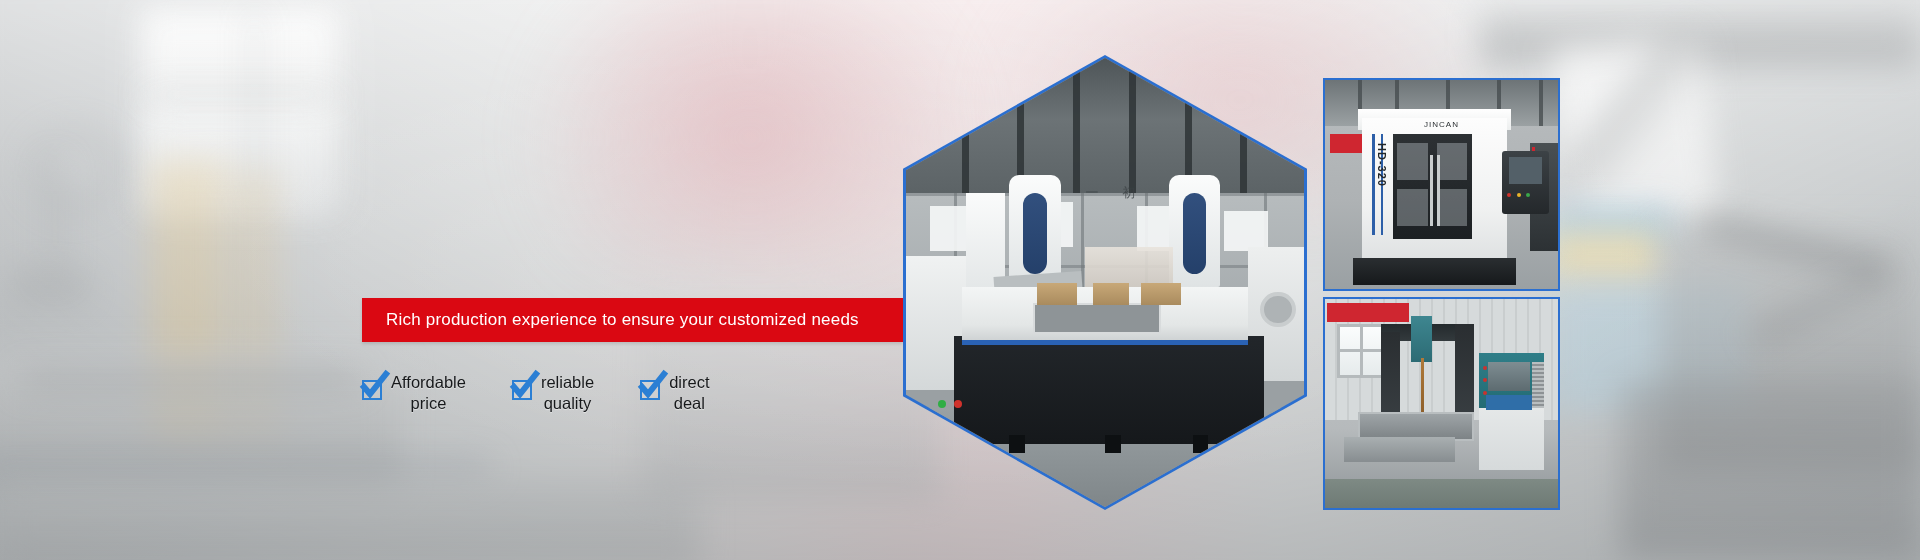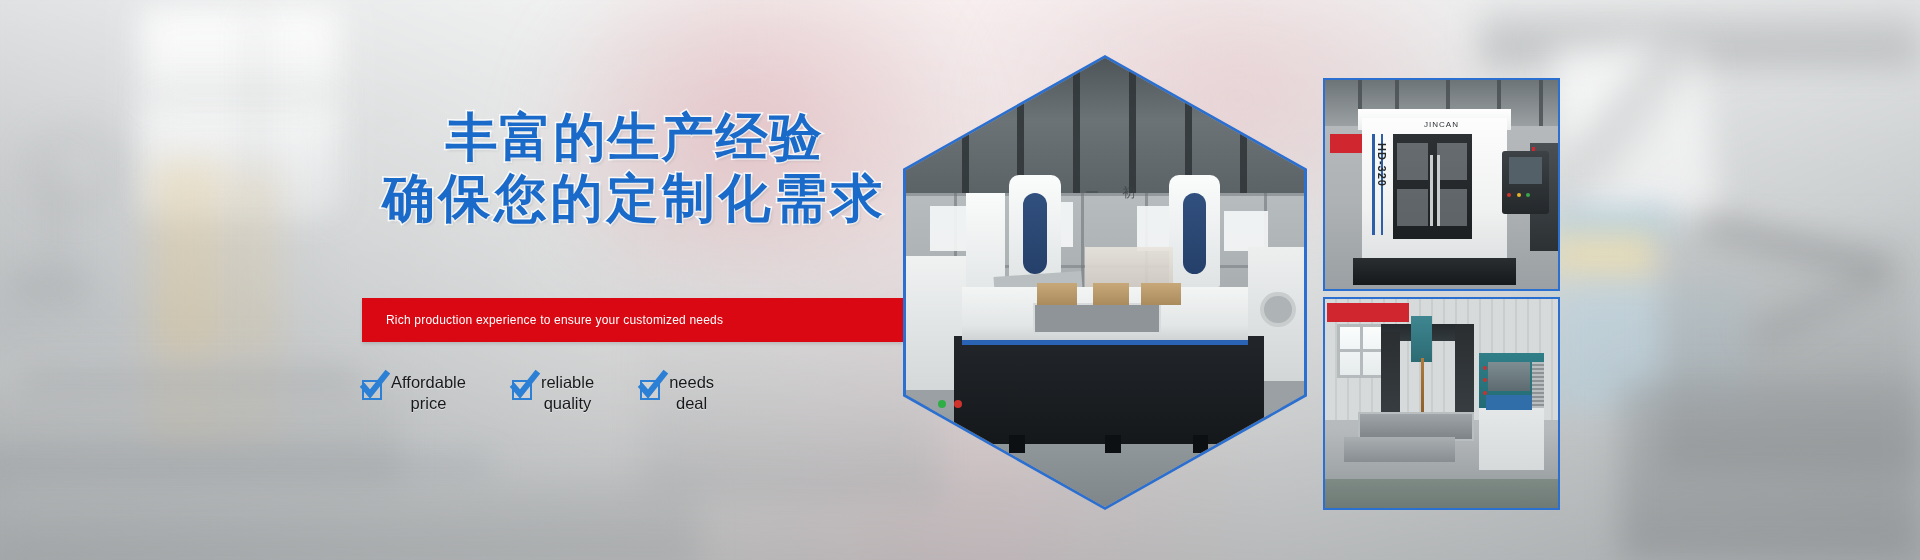--- a/index.html
+++ b/index.html
@@ -109,21 +109,21 @@
     position: absolute;
     left: 362px; top: 298px;
     width: 541px; height: 44px;
     background: #da0812;
     display: flex;
     align-items: center;
     box-shadow: 0 2px 3px rgba(0,0,0,.12);
   }
   .red-band .txt {
     color: #ffffff;
-    font-size: 12px;
+    font-size: 17px;
     letter-spacing: .2px;
     padding-left: 24px;
     white-space: nowrap;
   }
 
   .features {
     position: absolute;
     left: 362px; top: 372px;
     display: flex;
     align-items: flex-start;
@@ -315,24 +315,20 @@
     <div class="bgsh bg-bluebox"></div>
     <div class="bgsh bg-yellowbox"></div>
     <div class="bgsh bg-bluebar"></div>
     <div class="bgsh bg-machine-r"></div>
     <div class="bgsh bg-arm"></div>
     <div class="bgsh bg-arm2"></div>
     <div class="bgsh bg-dark-r"></div>
     <div class="bg-vignette"></div>
   </div>
 
-  <div class="headline">
-    <span>丰富的生产经验</span>
-    <span class="l2">确保您的定制化需求</span>
-  </div>
 
   <div class="red-band">
     <span class="txt">Rich production experience to ensure your customized needs</span>
   </div>
 
   <div class="features">
 
 
     <div class="feature">
       <span class="chk">
@@ -353,21 +349,21 @@
       <span class="lbl">reliable
 quality</span>
     </div>
 
     <div class="feature">
       <span class="chk">
         <svg viewBox="0 0 26 26" aria-hidden="true">
           <path d="M3 13 L9 20 L25 0" fill="none" stroke="#2b7fd4" stroke-width="6" stroke-linecap="square" stroke-linejoin="miter"></path>
         </svg>
       </span>
-      <span class="lbl">needs
+      <span class="lbl">direct
 deal</span>
     </div>
 
   </div>
 
   <div class="hex-wrap">
     <div class="hex-border"></div>
     <div class="hex-photo">
       <div class="scene">
         <div class="s-roof"></div>

